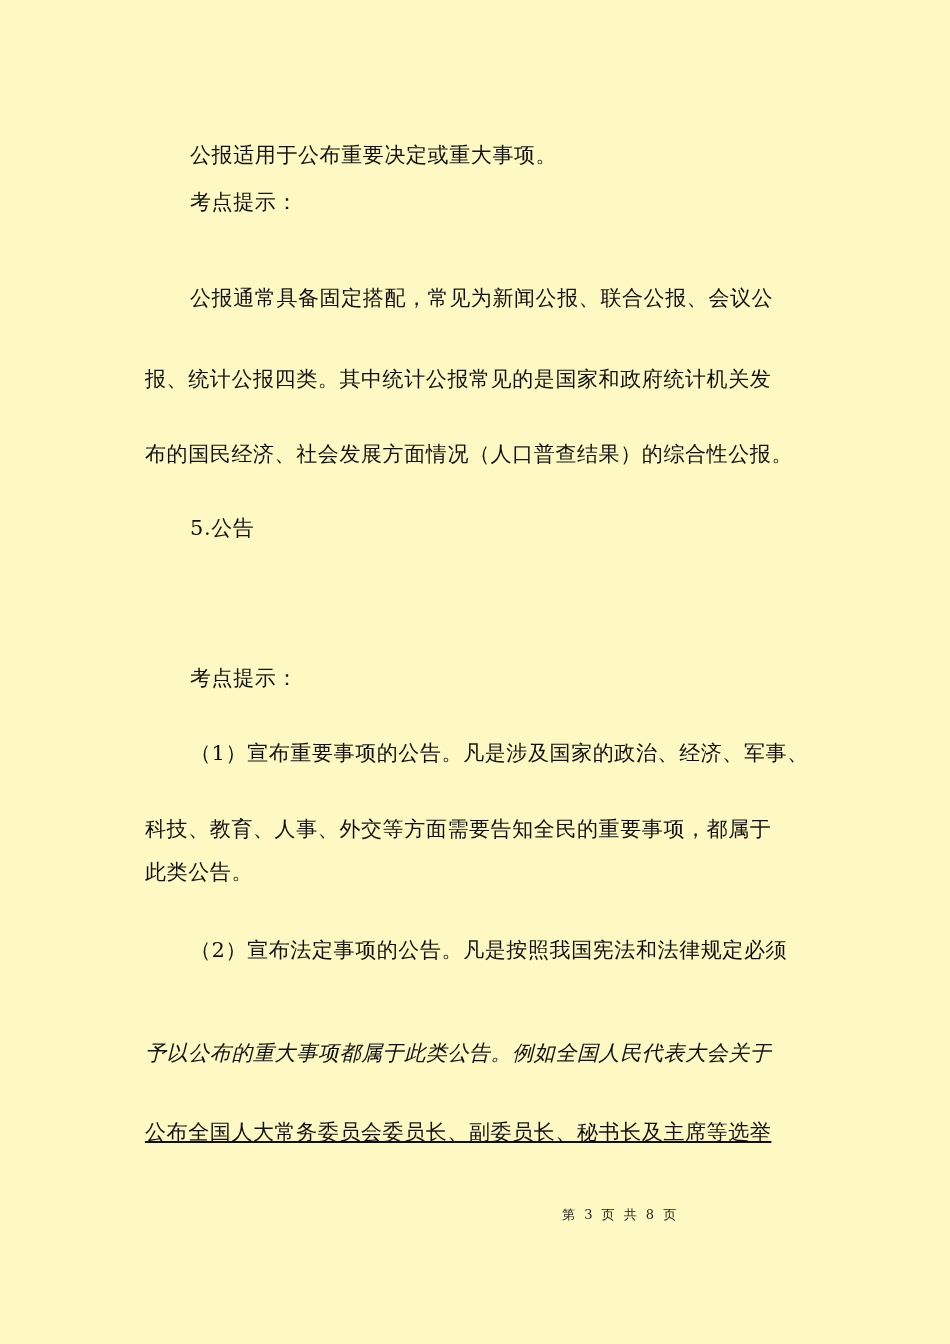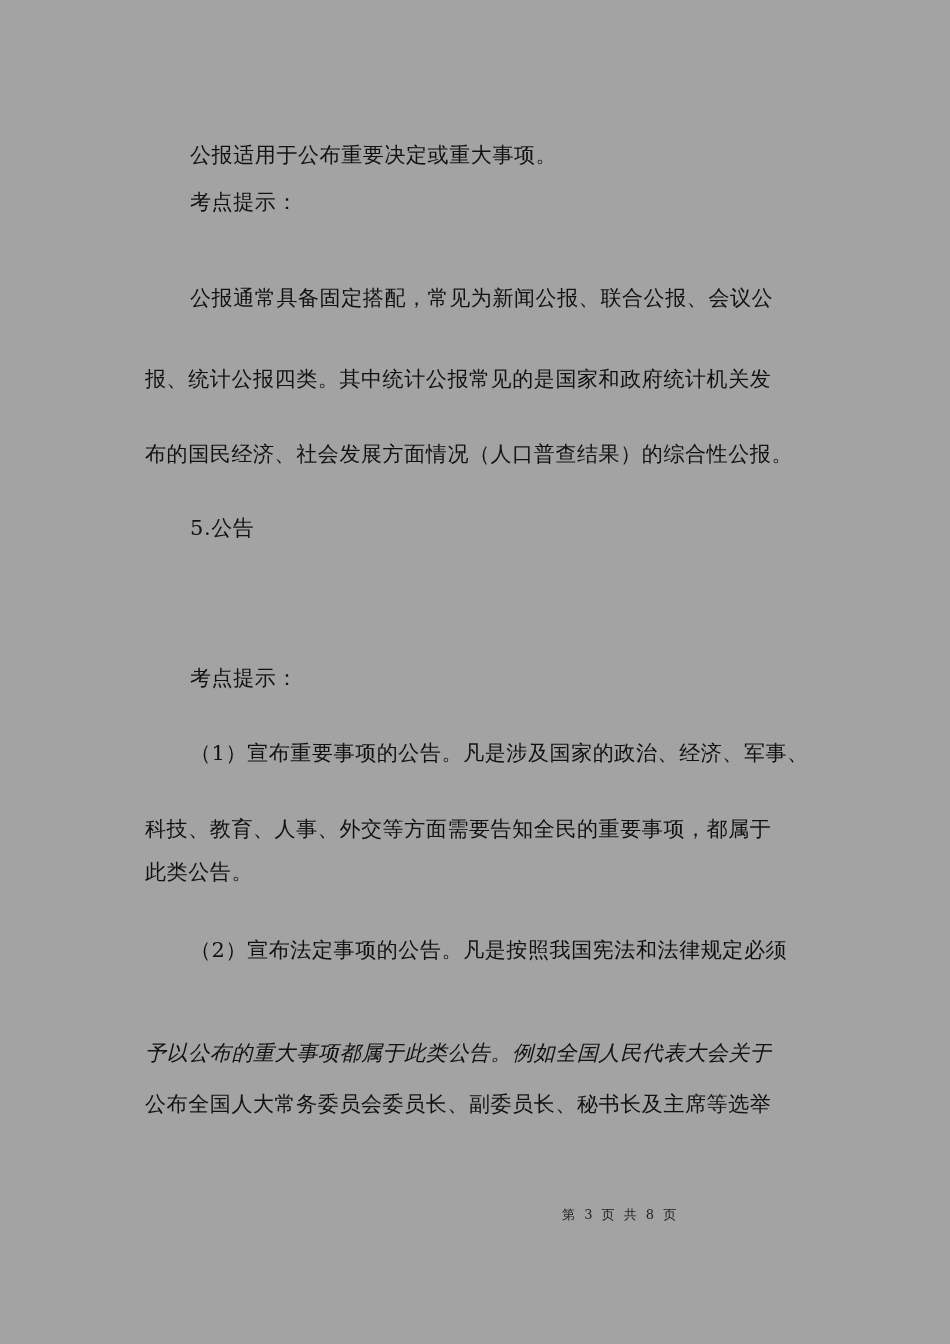--- a/index.html
+++ b/index.html
@@ -14,21 +14,21 @@
       overflow: hidden;
       font-family: "DejaVu Serif", "Liberation Serif", serif;
       color: #111111;
     }
     .page {
       position: absolute;
       left: 0;
       top: 0;
       width: 950px;
       height: 1344px;
-      background: #a3a3a3;
+      background: #fef9c3;
     }
     .line {
       position: absolute;
       left: 145px;
       font-size: 21px;
       line-height: 28px;
       white-space: nowrap;
       letter-spacing: 0.6px;
     }
     .indent { left: 190px; }
@@ -53,16 +53,16 @@
   <div class="line indent" style="top:284px;">公报通常具备固定搭配，常见为新闻公报、联合公报、会议公</div>
   <div class="line" style="top:365px;">报、统计公报四类。其中统计公报常见的是国家和政府统计机关发</div>
   <div class="line" style="top:440px;">布的国民经济、社会发展方面情况（人口普查结果）的综合性公报。</div>
   <div class="line indent" style="top:514px;">5.公告</div>
   <div class="line indent" style="top:664px;">考点提示：</div>
   <div class="line indent" style="top:739px;">（1）宣布重要事项的公告。凡是涉及国家的政治、经济、军事、</div>
   <div class="line" style="top:815px;">科技、教育、人事、外交等方面需要告知全民的重要事项，都属于</div>
   <div class="line" style="top:858px;">此类公告。</div>
   <div class="line indent" style="top:936px;">（2）宣布法定事项的公告。凡是按照我国宪法和法律规定必须</div>
   <div class="line" style="top:1039px;font-style:italic;">予以公布的重大事项都属于此类公告。例如全国人民代表大会关于</div>
-  <div class="line" style="top:1090px;">公布全国人大常务委员会委员长、副委员长、秘书长及主席等选举</div>
+  <div class="line" style="top:1118px;text-decoration:underline;">公布全国人大常务委员会委员长、副委员长、秘书长及主席等选举</div>
 
   <div class="footer">第 3 页 共 8 页</div>
 </div>
 
 </body></html>

